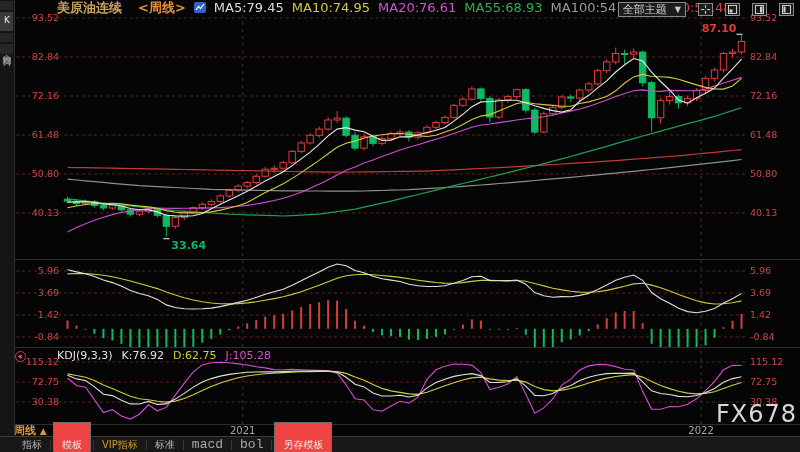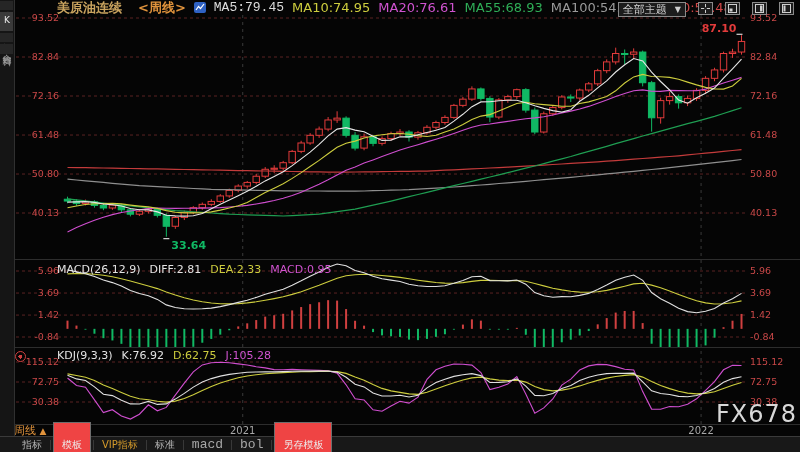--- a/index.html
+++ b/index.html
@@ -11,38 +11,38 @@
            border-right:1px solid #303030;display:flex;flex-direction:column;gap:2px;padding-top:1px;z-index:5;}
   .side-tab{writing-mode:vertical-rl;text-orientation:upright;width:13px;background:#262626;
             color:#9a9a9a;font-size:9px;line-height:13px;text-align:center;padding:3px 0;letter-spacing:1px;cursor:pointer;}
   .side-tab.active{background:#3a3a3a;color:#ececec;}
   
   #main-header{position:absolute;left:57px;top:1px;height:13px;display:flex;align-items:center;
                gap:8px;font-size:13px;line-height:13px;white-space:nowrap;z-index:4;}
   .h-symbol{color:#caa45f;font-weight:bold;}
   .h-period{color:#e0933c;font-weight:bold;margin-left:8px;}
   .h-set{color:#dcdcdc;}
-  .h-ma5{color:#dcdcdc;font-family:Liberation Mono, monospace;} .h-ma10{color:#cdcd3e;} .h-ma20{color:#d053d0;}
+  .h-ma5{color:#dcdcdc;} .h-ma10{color:#cdcd3e;} .h-ma20{color:#d053d0;}
   .h-ma55{color:#2fae57;} .h-ma100{color:#9a9a9a;} .h-ma200{color:#cf4646;}
   #chart-type-icon{display:inline-block;width:12px;height:11px;background:#2f62c4;border-radius:2px;position:relative;}
   #chart-type-icon svg{position:absolute;left:1px;top:1px;}
   
-  #top-controls{position:absolute;right:6px;top:2px;display:flex;gap:12px;align-items:flex-start;z-index:6;}
+  #top-controls{position:absolute;right:6px;top:2px;display:flex;gap:12px;align-items:center;z-index:6;}
   #theme-dropdown{display:flex;align-items:center;gap:8px;border:1px solid #8a8a8a;background:#1c1c1c;
                   color:#cfcfcf;font-size:11px;height:13px;padding:0 4px;cursor:pointer;}
   .mini-btn{width:15px;height:13px;border:1px solid #8a8a8a;background:#1c1c1c;display:flex;
             align-items:center;justify-content:center;cursor:pointer;padding:0;}
   
   .panel-header{position:absolute;left:57px;display:flex;gap:9px;font-size:11px;white-space:nowrap;z-index:4;}
   #macd-header{top:263px;} #kdj-header{top:349px;}
   .ph-title{color:#e4e4e4;} .ph-white{color:#e4e4e4;} .ph-yellow{color:#cdcd3e;} .ph-magenta{color:#d053d0;}
   #kdj-dot{position:absolute;left:15px;top:351px;width:9px;height:9px;border:1px solid #d04040;border-radius:50%;
            background:radial-gradient(circle,#d04040 0 2px,transparent 2px);z-index:4;}
   
-  #period-label{position:absolute;left:14px;top:423px;font-size:11px;font-weight:normal;color:#e0933c;z-index:4;cursor:pointer;}
+  #period-label{position:absolute;left:14px;top:423px;font-size:11px;font-weight:bold;color:#e0933c;z-index:4;cursor:pointer;}
   #period-label .arrow{font-size:9px;}
   #watermark{position:absolute;right:3px;top:400px;font-size:24px;color:#d8d8d8;letter-spacing:1px;z-index:5;}
   
   #toolbar{position:absolute;left:0;right:0;bottom:0;height:15px;background:#181818;border-top:1px solid #3a3a3a;
            display:flex;align-items:center;padding-left:14px;font-size:10px;z-index:6;}
   .tb-item{padding:16px 8px;cursor:pointer;line-height:13px;}
   .tb-plain{color:#b5b5b5;}
   .tb-btn{background:#ef4444;border:1px solid #6e6e6e;border-bottom-color:#1a1a1a;color:#ececec;margin:0 2px;line-height:11px;height:12px;}
   .tb-vip{color:#d49a2a;}
   .tb-mono{font-family:Liberation Mono, monospace;color:#a8a8a8;font-size:13px;}
@@ -411,26 +411,20 @@
         </svg>
     </button>
     <button class="mini-btn">
       <svg width="9" height="9">
           <rect x="0.5" y="0.5" width="8" height="8" fill="none" stroke="#cfcfcf"></rect>
           <rect x="1.5" y="1.5" width="2" height="6" fill="#cfcfcf"></rect>
         </svg>
     </button>
   </div>
 
-  <div id="macd-header" class="panel-header">
-    <span class="ph-title">MACD(26,12,9)</span>
-    <span class="ph-white">DIFF:2.81</span>
-    <span class="ph-yellow">DEA:2.33</span>
-    <span class="ph-magenta">MACD:0.95</span>
-  </div>
 
   <span id="kdj-dot"></span>
   <div id="kdj-header" class="panel-header">
     <span class="ph-title">KDJ(9,3,3)</span>
     <span class="ph-white">K:76.92</span>
     <span class="ph-yellow">D:62.75</span>
     <span class="ph-magenta">J:105.28</span>
   </div>
 
   <div id="period-label">

